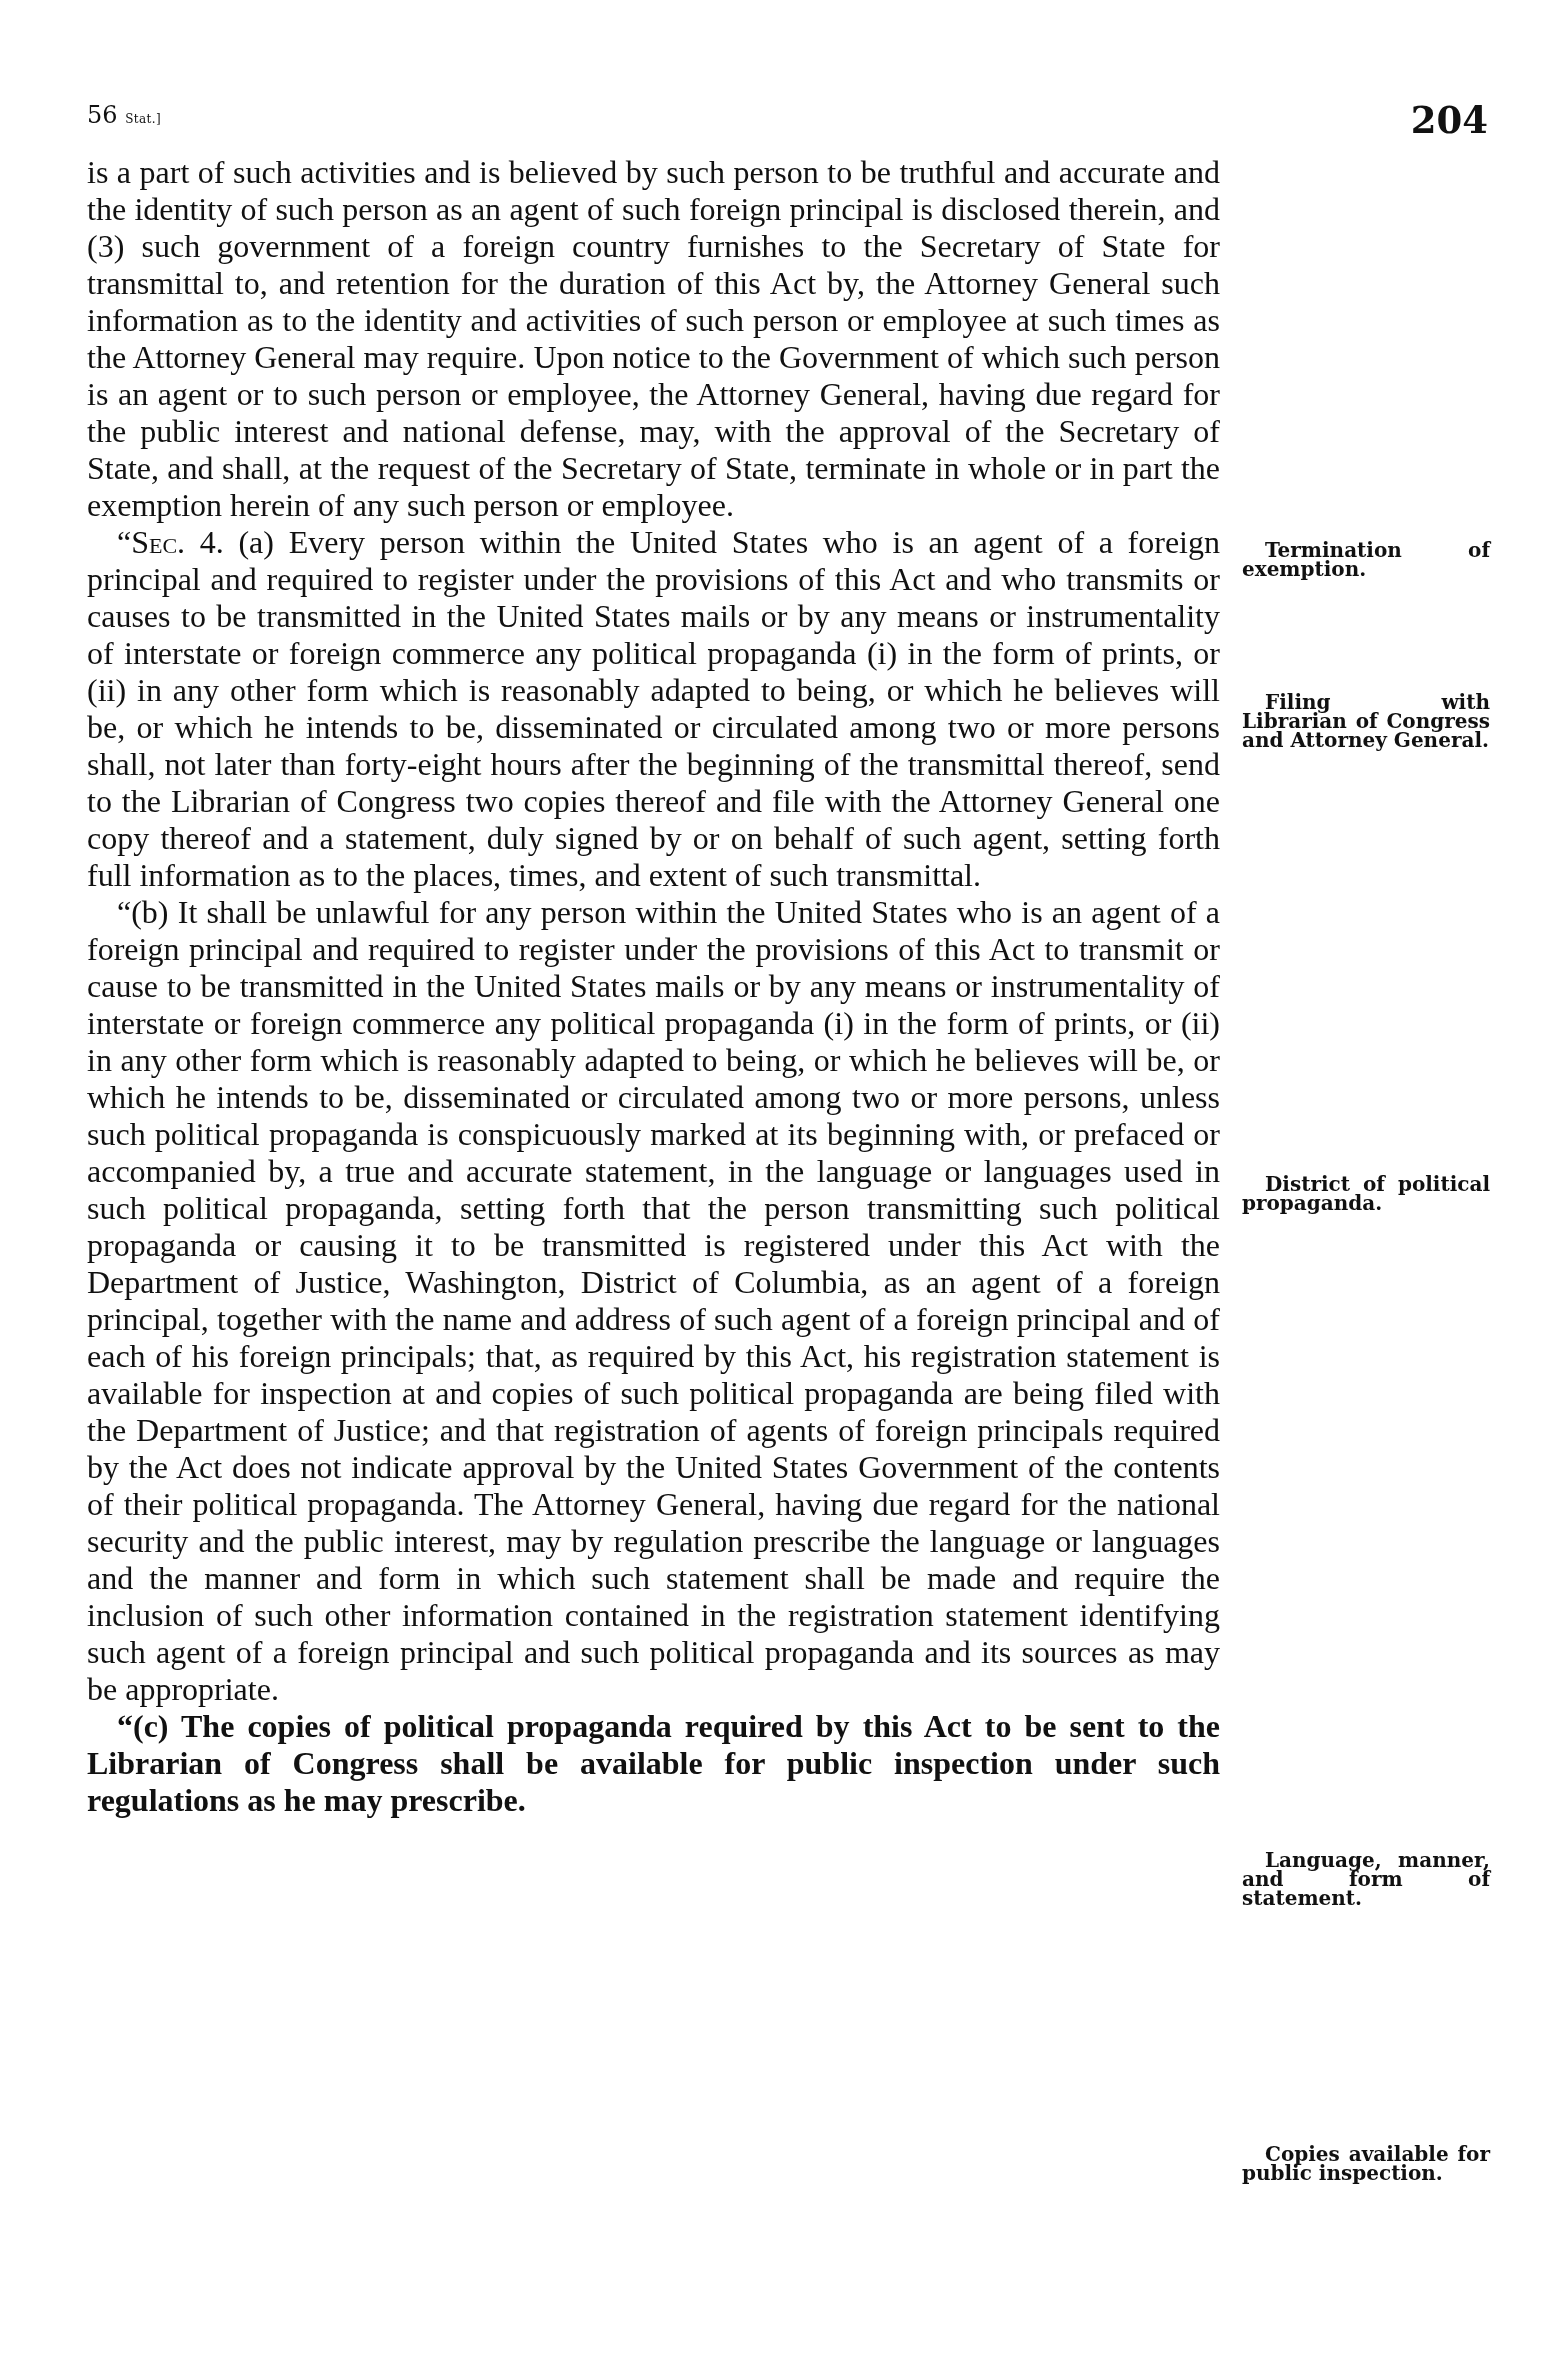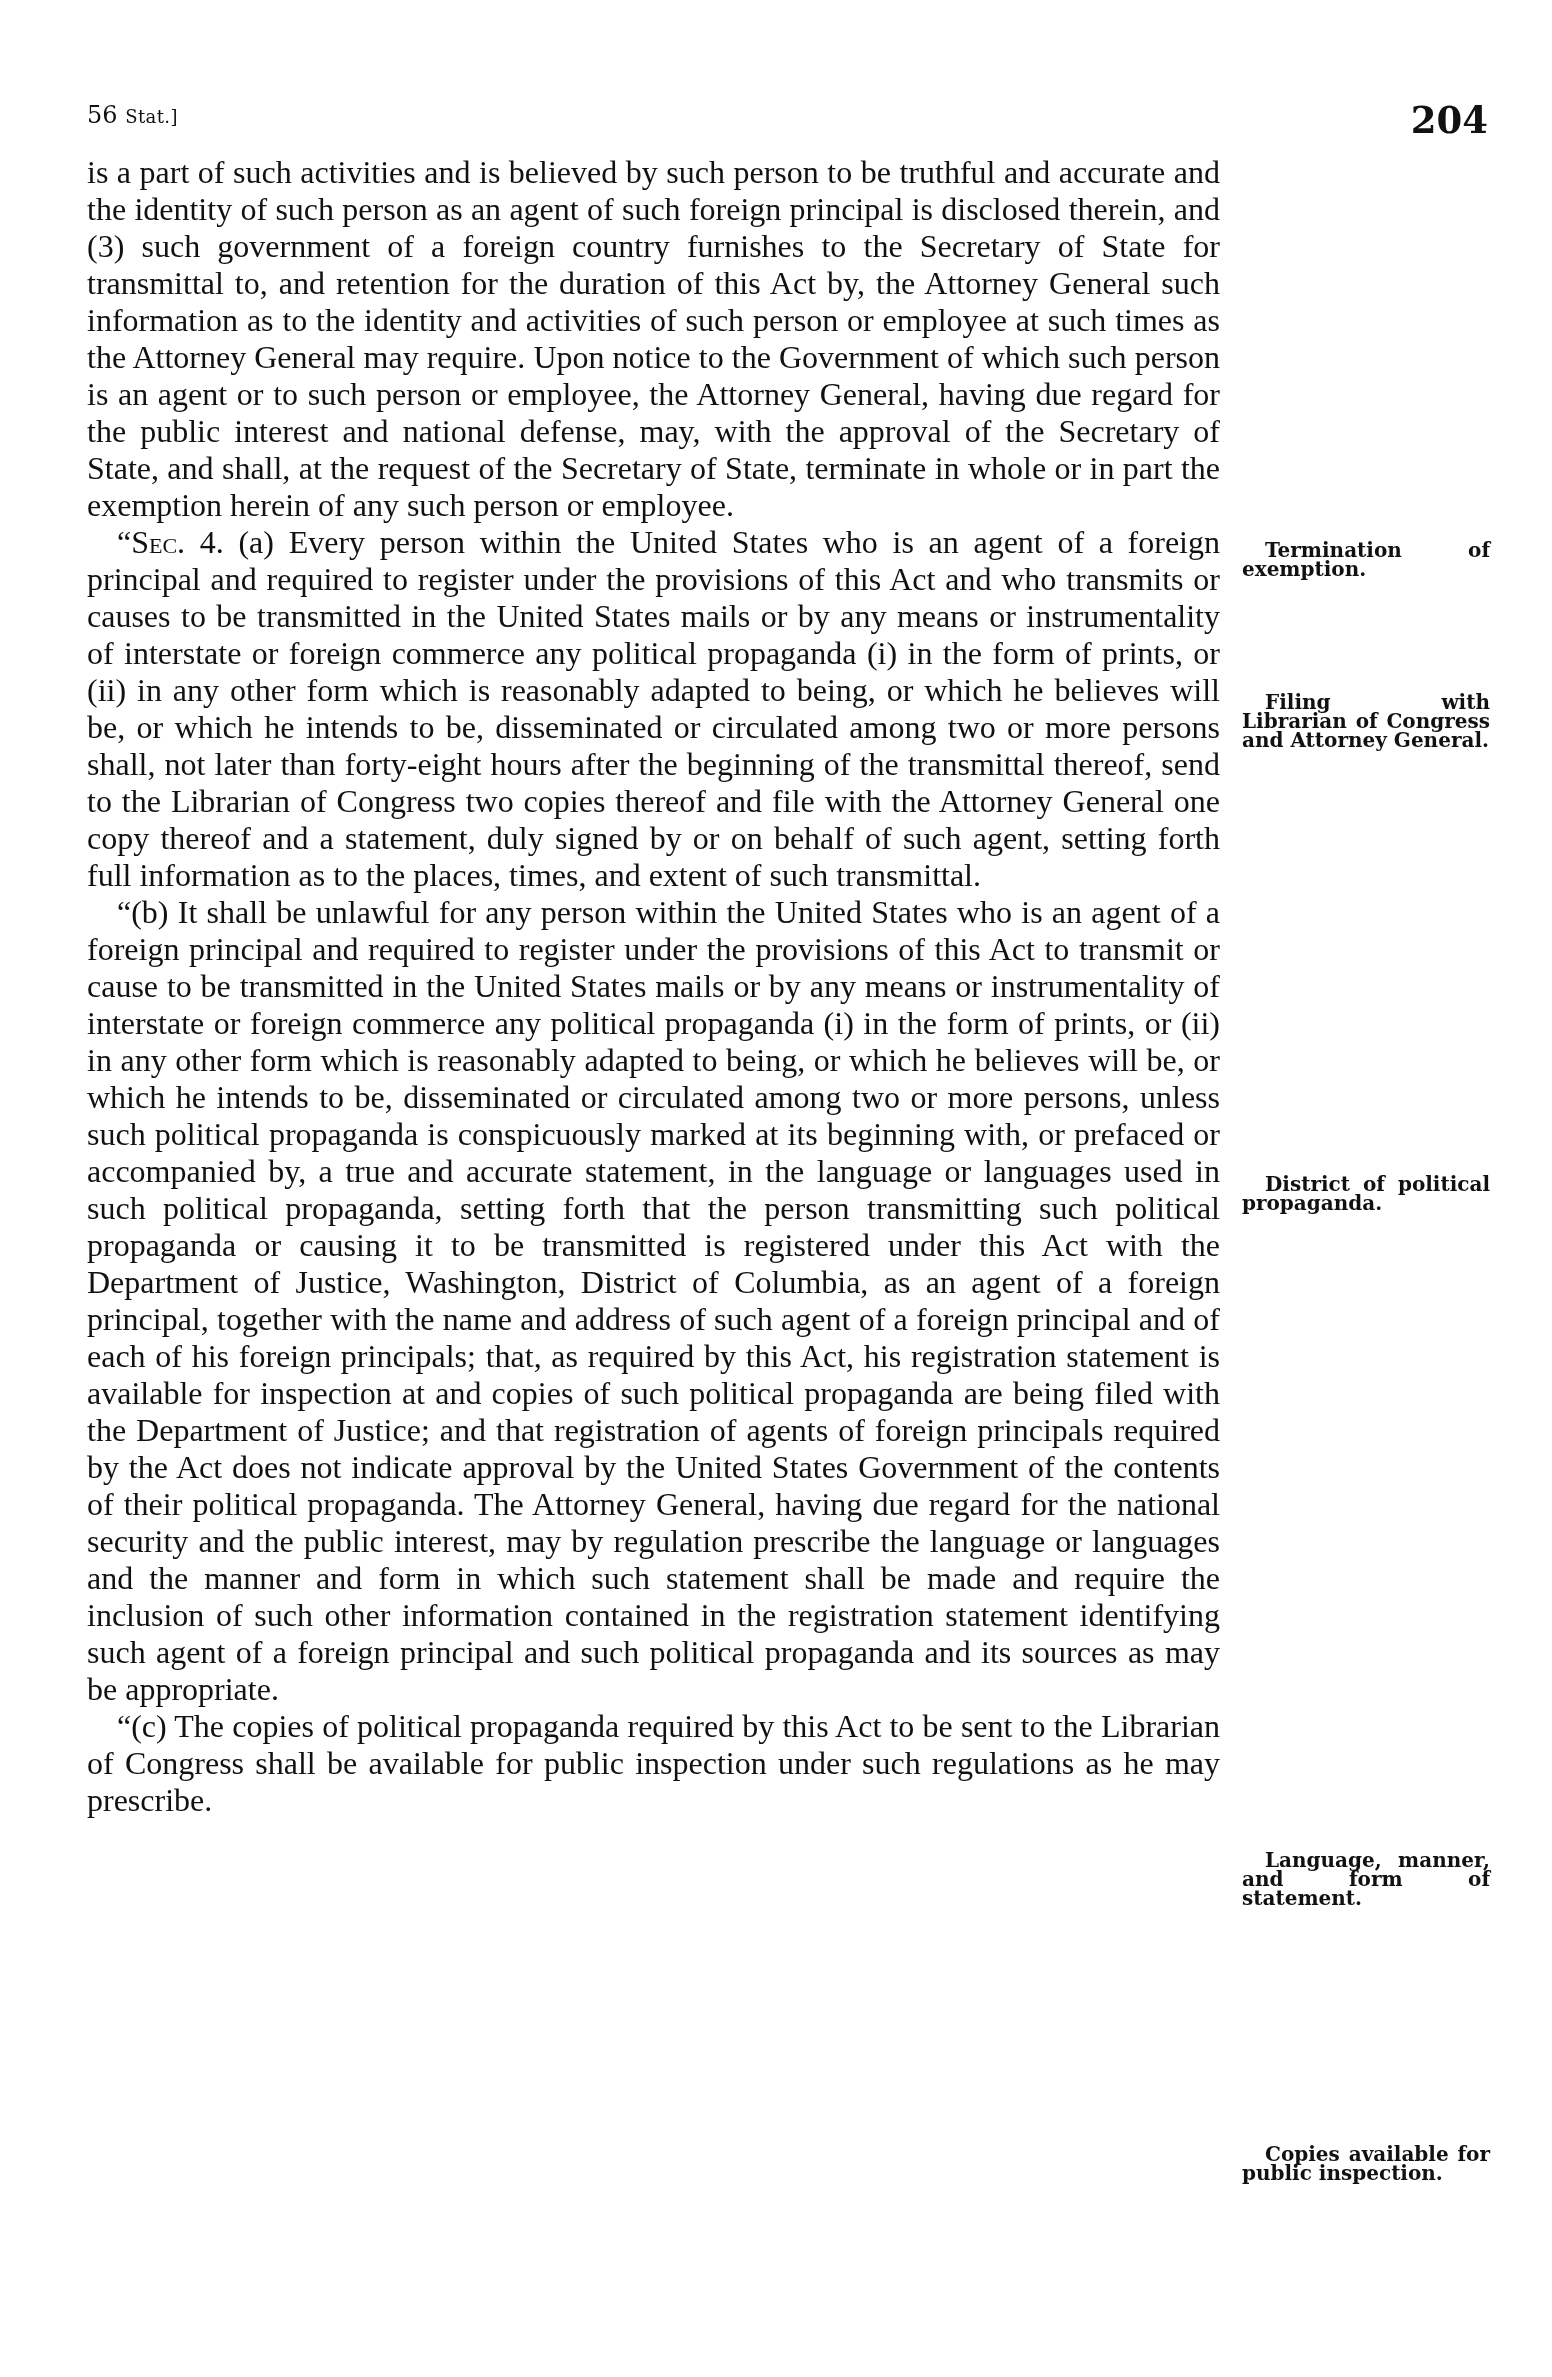--- a/index.html
+++ b/index.html
@@ -1,35 +1,35 @@
 <!DOCTYPE html>
 <html style="font-size:13.3px"><head>
 <meta charset="utf-8">
 <style>
   html, body { margin: 0; padding: 0; background: #ffffff; }
   body { width: 1553px; height: 2377px; position: relative; overflow: hidden;
          font-family: "Liberation Serif", "DejaVu Serif", serif; color: #111; }
   .header { position: absolute; top: 98px; left: 87px; width: 1401px; height: 50px;
             font-family: "DejaVu Serif", "Liberation Serif", serif; }
   .hdr-left { position: absolute; left: 0; top: 3.3px; font-size: 24px; }
-  .hdr-left .sc { font-size: 18px; letter-spacing: 0.4px; }
+  .hdr-left .sc { font-size: 12px; letter-spacing: 0.4px; }
   .hdr-center { position: absolute; left: 166px; top: 3.3px; font-size: 24px; letter-spacing: 0.2px; }
   .hdr-center .sc { font-size: 16.6px; }
   .hdr-page { position: absolute; right: 0; top: 0; font-size: 37px; font-weight: bold; }
   .body-col { position: absolute; left: 87px; top: 154px; width: 1133px;
               font-size: 32px; line-height: 37px; text-align: justify; }
   .body-col p { margin: 0; }
   .body-col p.indent { text-indent: 30px; }
   .section-heading { text-align: center; font-size: 22.5px; letter-spacing: 0.5px;
                      margin: 21.6px 0 15px 0; font-family: "DejaVu Serif", serif; }
   .sec-label { font-variant: small-caps; }
   .sidenote { position: absolute; left: 1242px; width: 248px; font-size: 20px; line-height: 19px;
               font-weight: bold; font-family: "DejaVu Serif", "Liberation Serif", serif; text-align: justify; }
   .sidenote span { display: block; text-indent: 23px; }
-  .copies-bold { font-weight: normal; }
+  .copies-bold { font-weight: bold; }
 </style>
 </head>
 <body>
 
 <div class="header">
   <div class="hdr-left">
     <span>56</span>
     <span class="sc">Stat.]</span>
   </div>
   <div class="hdr-page">204</div>

